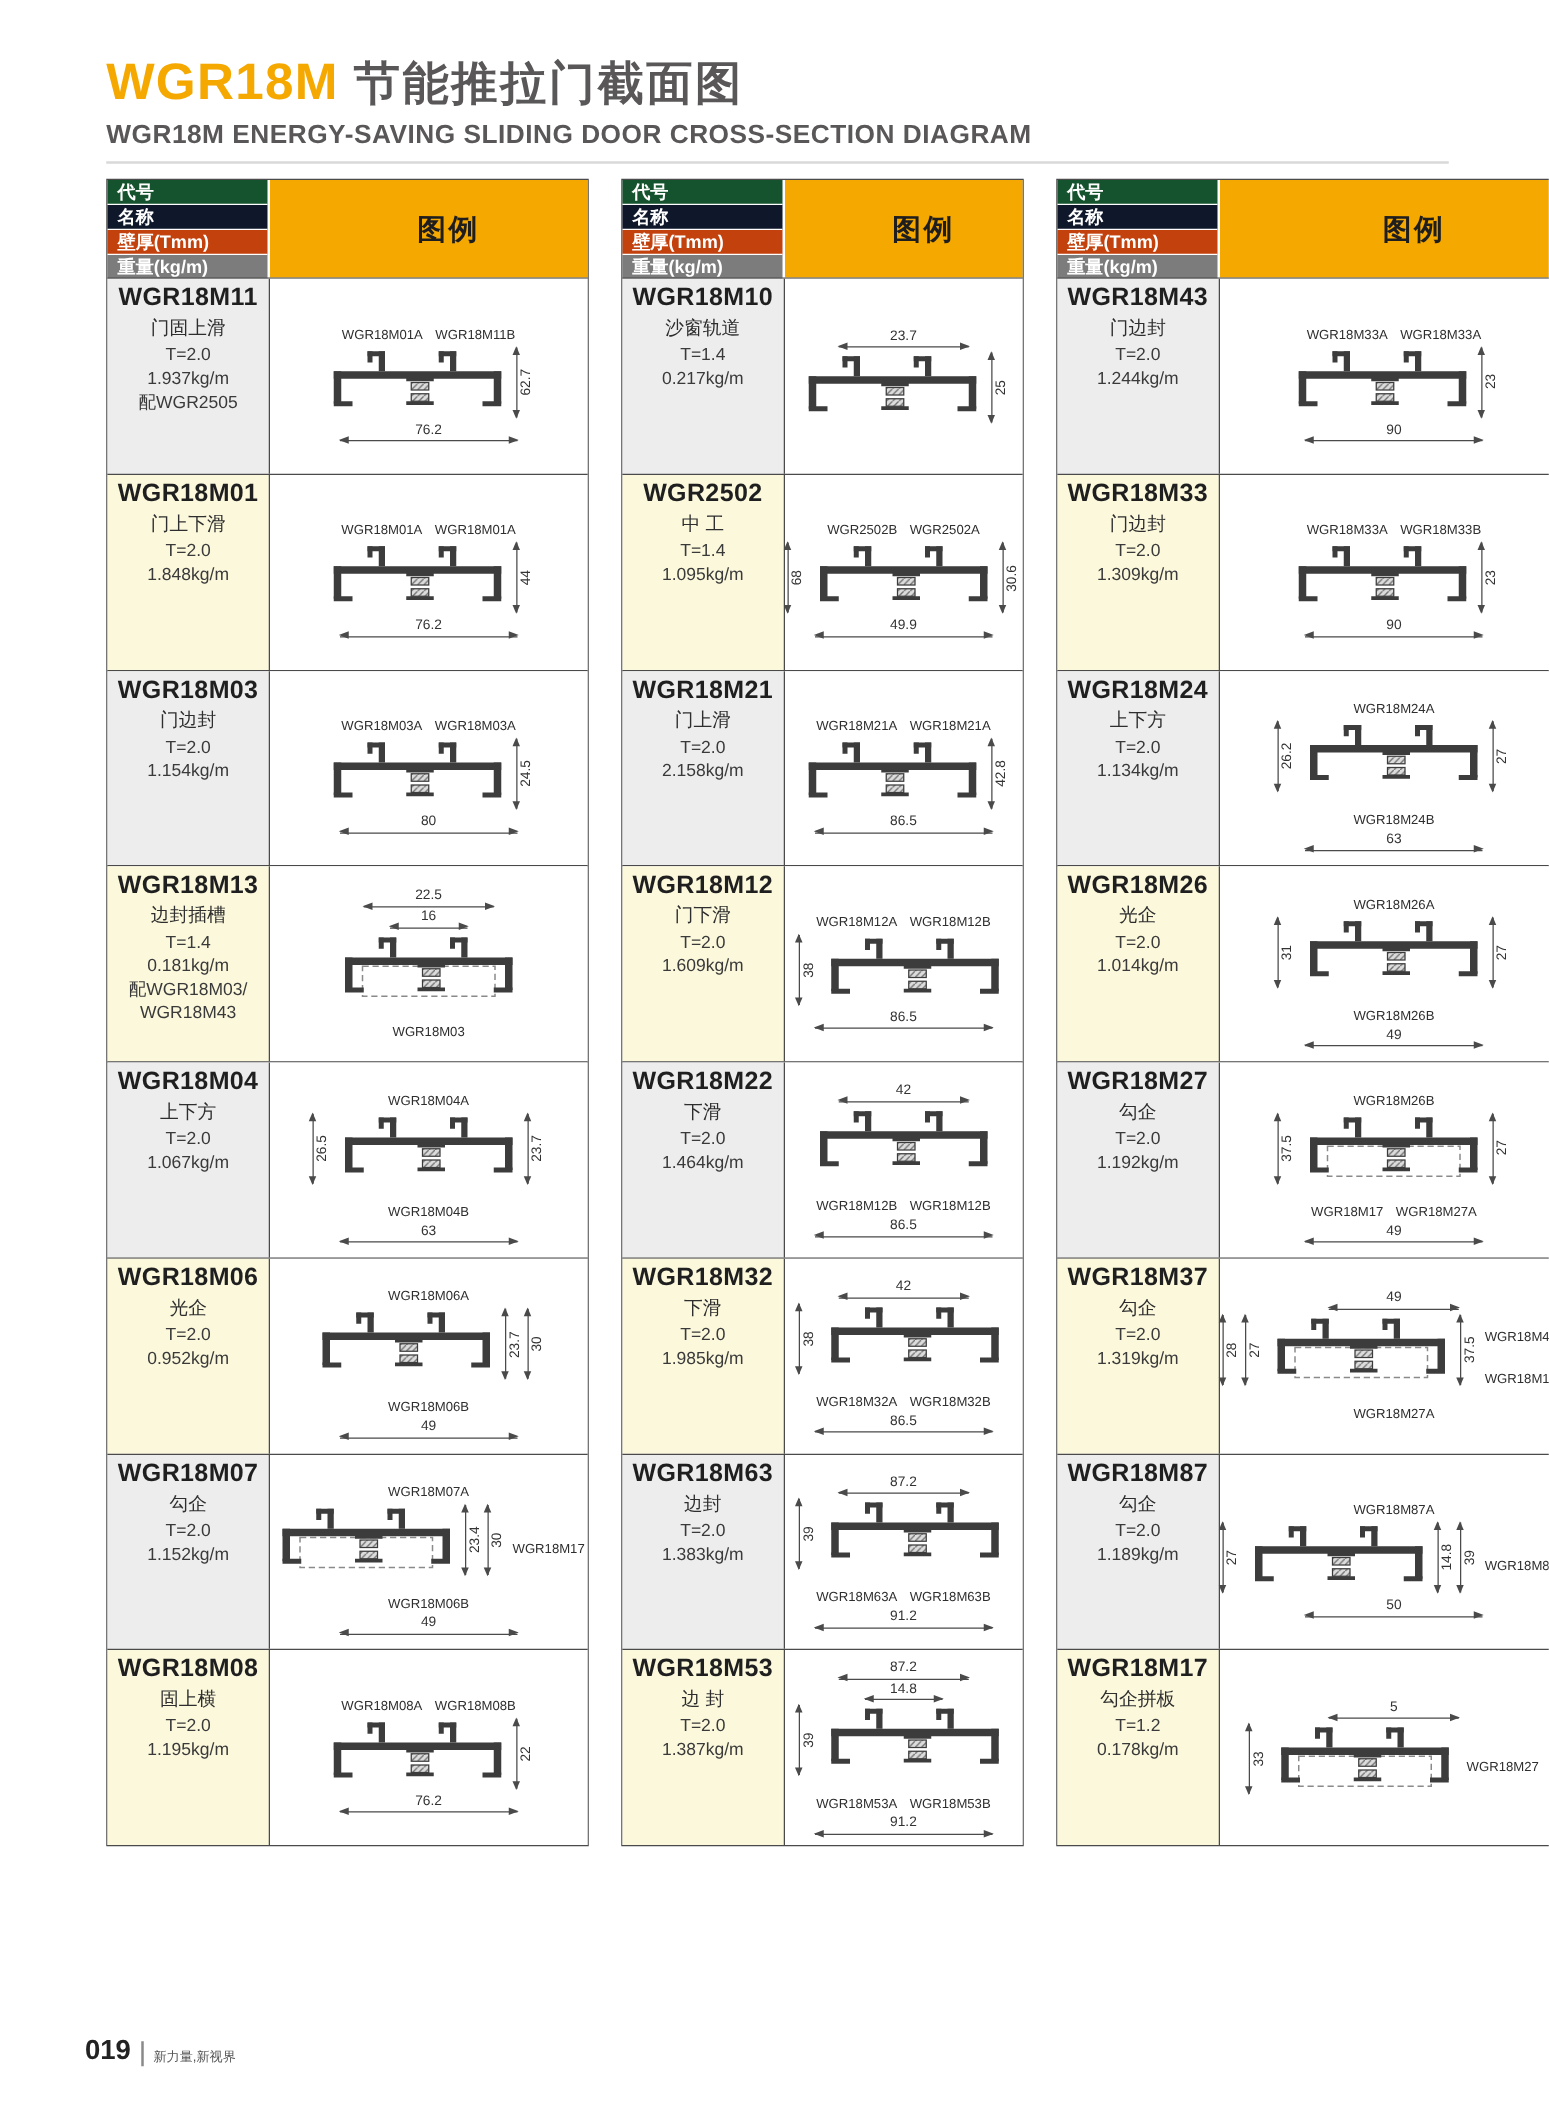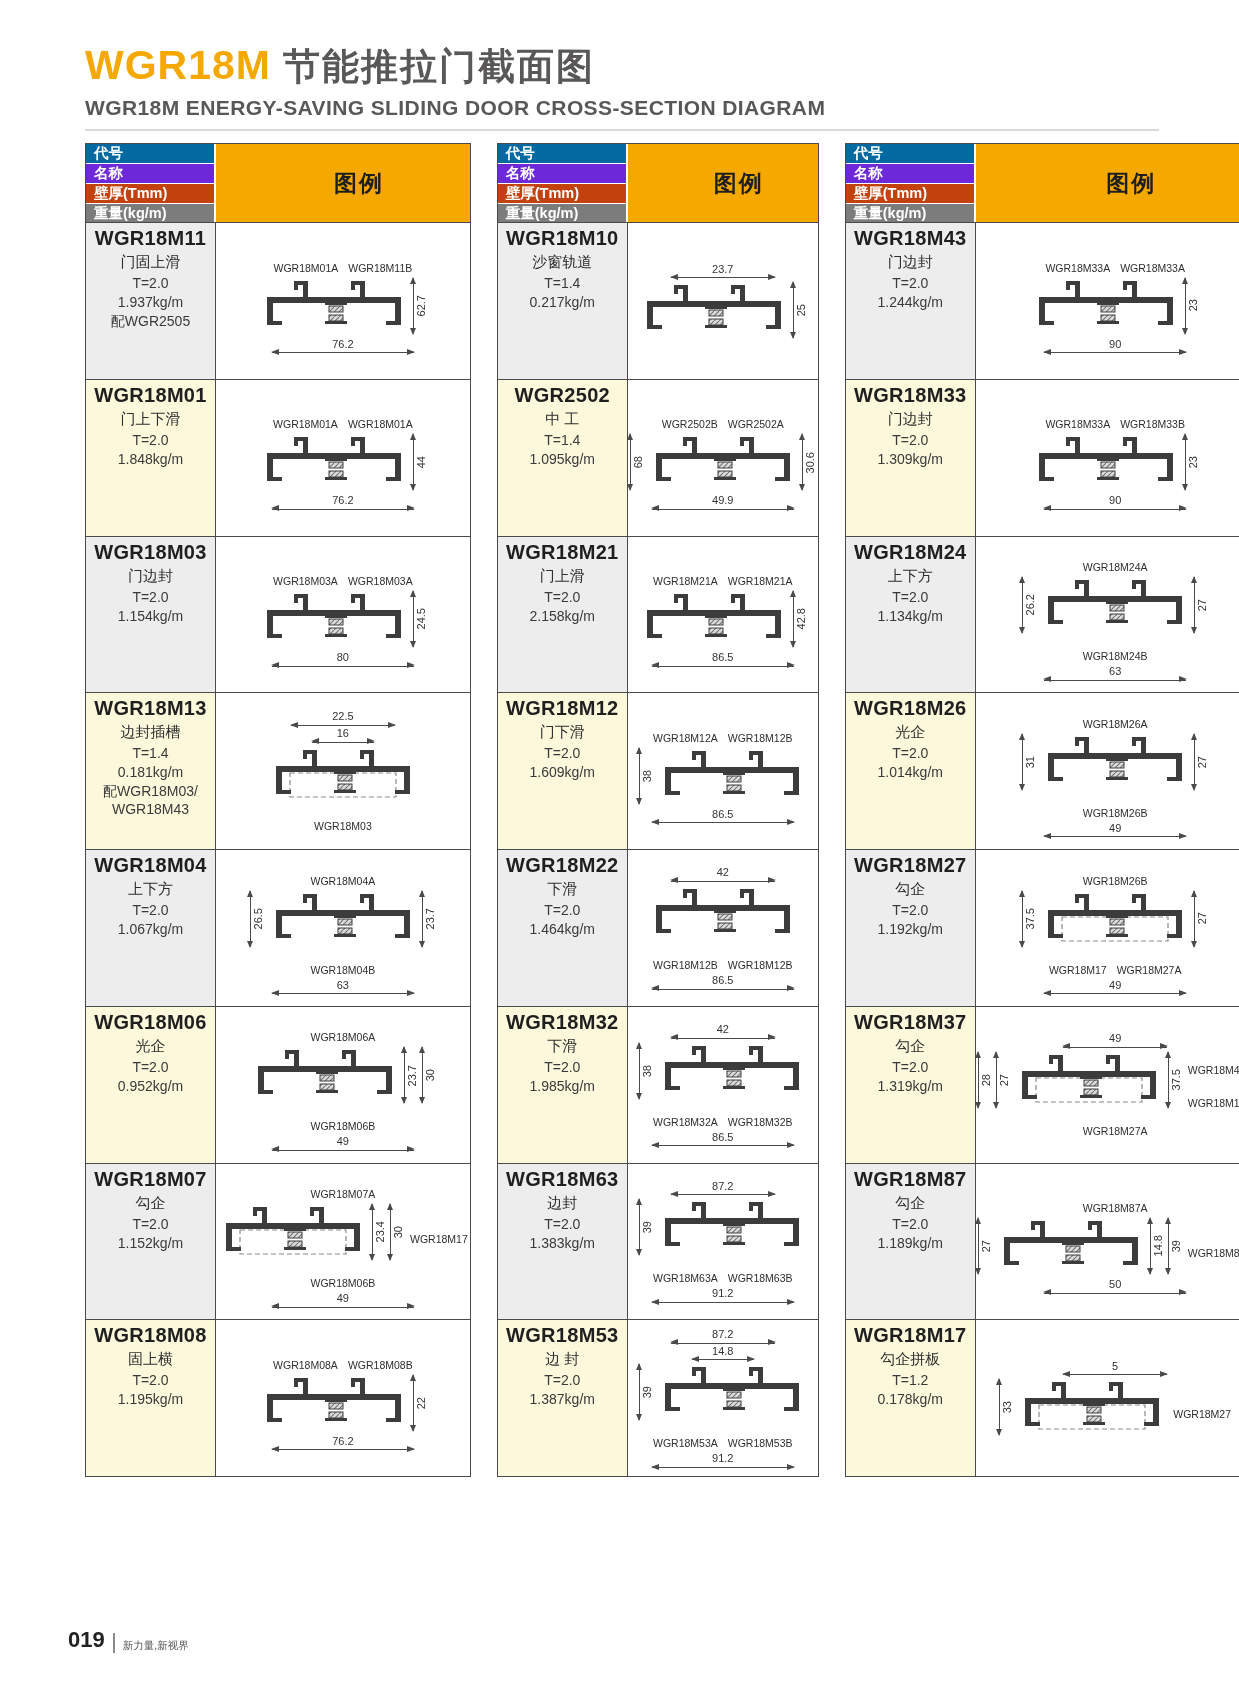--- a/index.html
+++ b/index.html
@@ -15,21 +15,21 @@
   .subtitle { font-size:21px; font-weight:bold; color:var(--tgray,#595757); margin-top:4px; letter-spacing:.4px; }
 
   
   .columns { display:flex; gap:26px; margin-top:12px; height:1334px; }
   .col { flex:1; border:1px solid #4a4a4a; display:flex; flex-direction:column; background:#fff; }
 
   .col-header { height:78px; display:flex; flex:0 0 78px; }
   .hdr-left { width:130px; display:flex; flex-direction:column; border-right:2px solid #fff; }
   .hdr-row { flex:1; color:#fff; font-weight:bold; font-size:14.5px; display:flex; align-items:center; padding-left:8px; border-bottom:1px solid #fff; }
   .hdr-row:last-child { border-bottom:none; }
-  .g0{background:#0369a1} .g1{background:#6d28d9} .g2{background:#c2410c} .g3{background:#7c7c7c}
+  .g0{background:#14532d} .g1{background:#0f172a} .g2{background:#c2410c} .g3{background:#7c7c7c}
   .hdr-legend { flex:1; background:var(--accent,#F5A800); display:flex; align-items:center; justify-content:center; font-size:23px; font-weight:bold; color:#1e1e1e; letter-spacing:2px;padding-left:32px; }
 
   .entry-row { flex:1; display:flex; border-top:1px solid #4a4a4a; min-height:0; }
   .info-cell { width:130px; border-right:1px solid #4a4a4a; background:#EDEDED; display:flex; flex-direction:column; align-items:center; text-align:center; gap:3px; padding:4px 2px; }
   .entry-row.alt .info-cell { background:#FBF8DC; }
   .pcode { font-size:20px; font-weight:bold; color:#1f1f1f; letter-spacing:.3px; }
   .pname { font-size:15px; color:#2e2e2e; }
   .pthick,.pweight,.pnote { font-size:14px; color:#3a3a3a; }
   .pnote { white-space:pre-line; }
 

